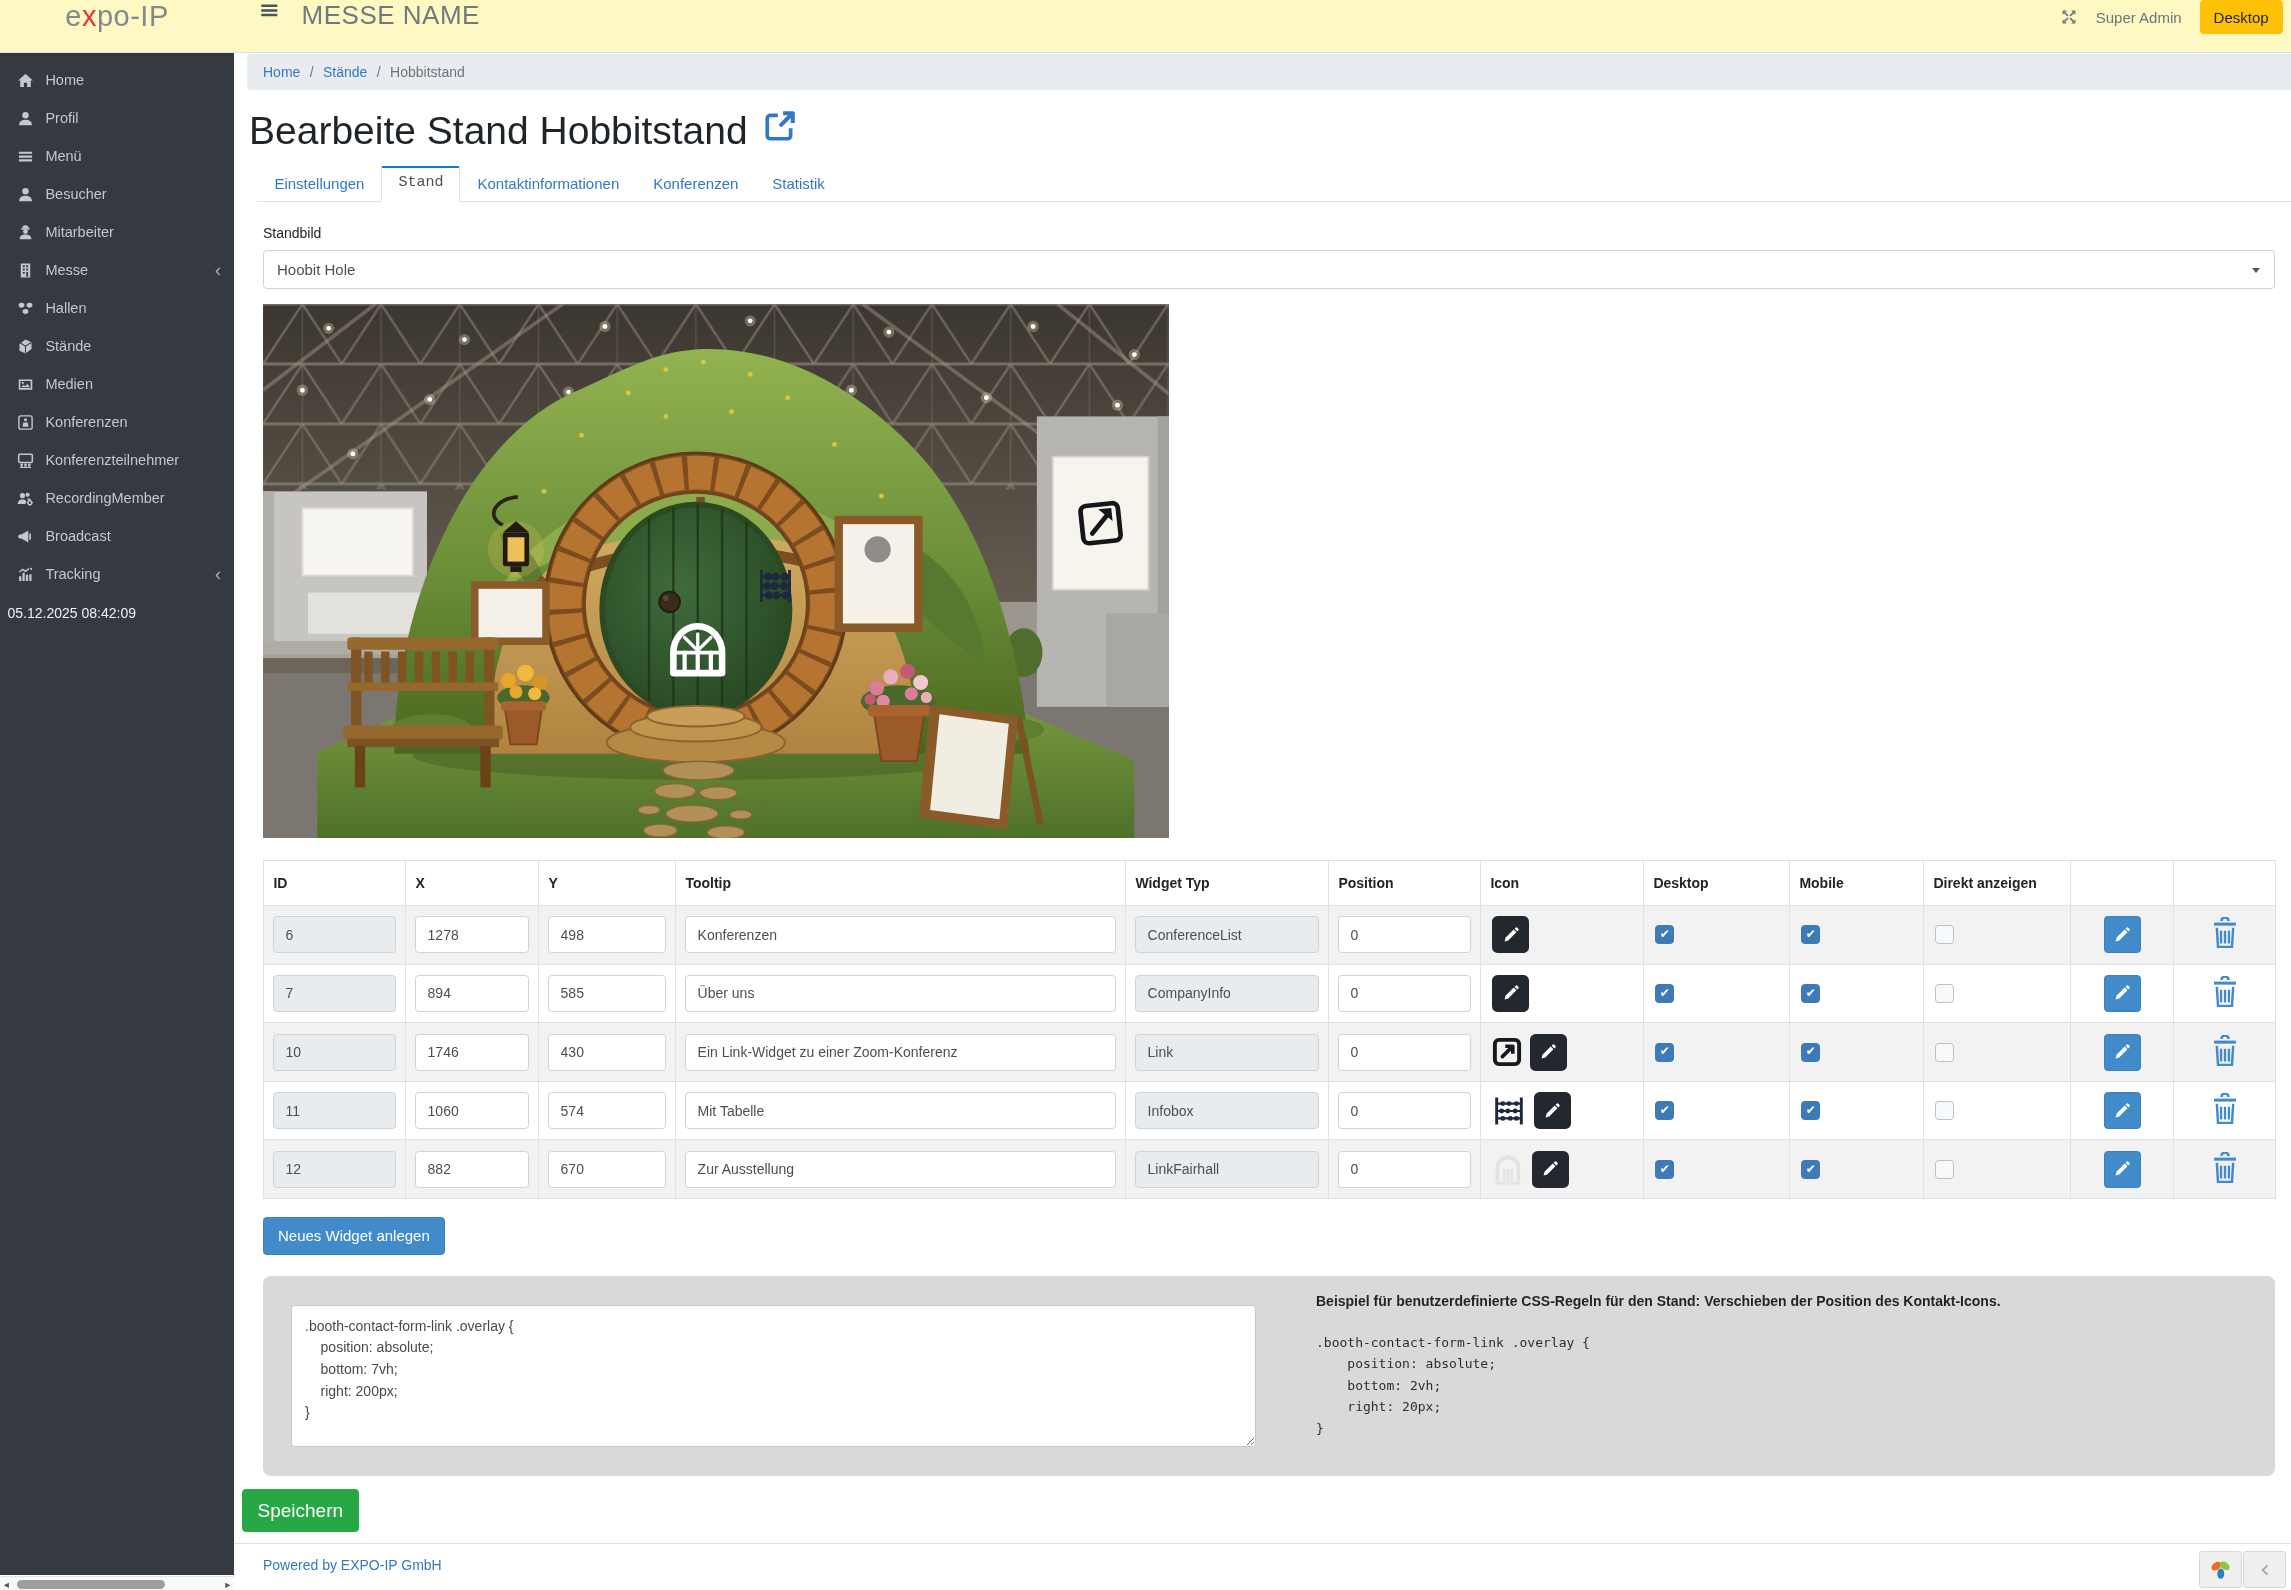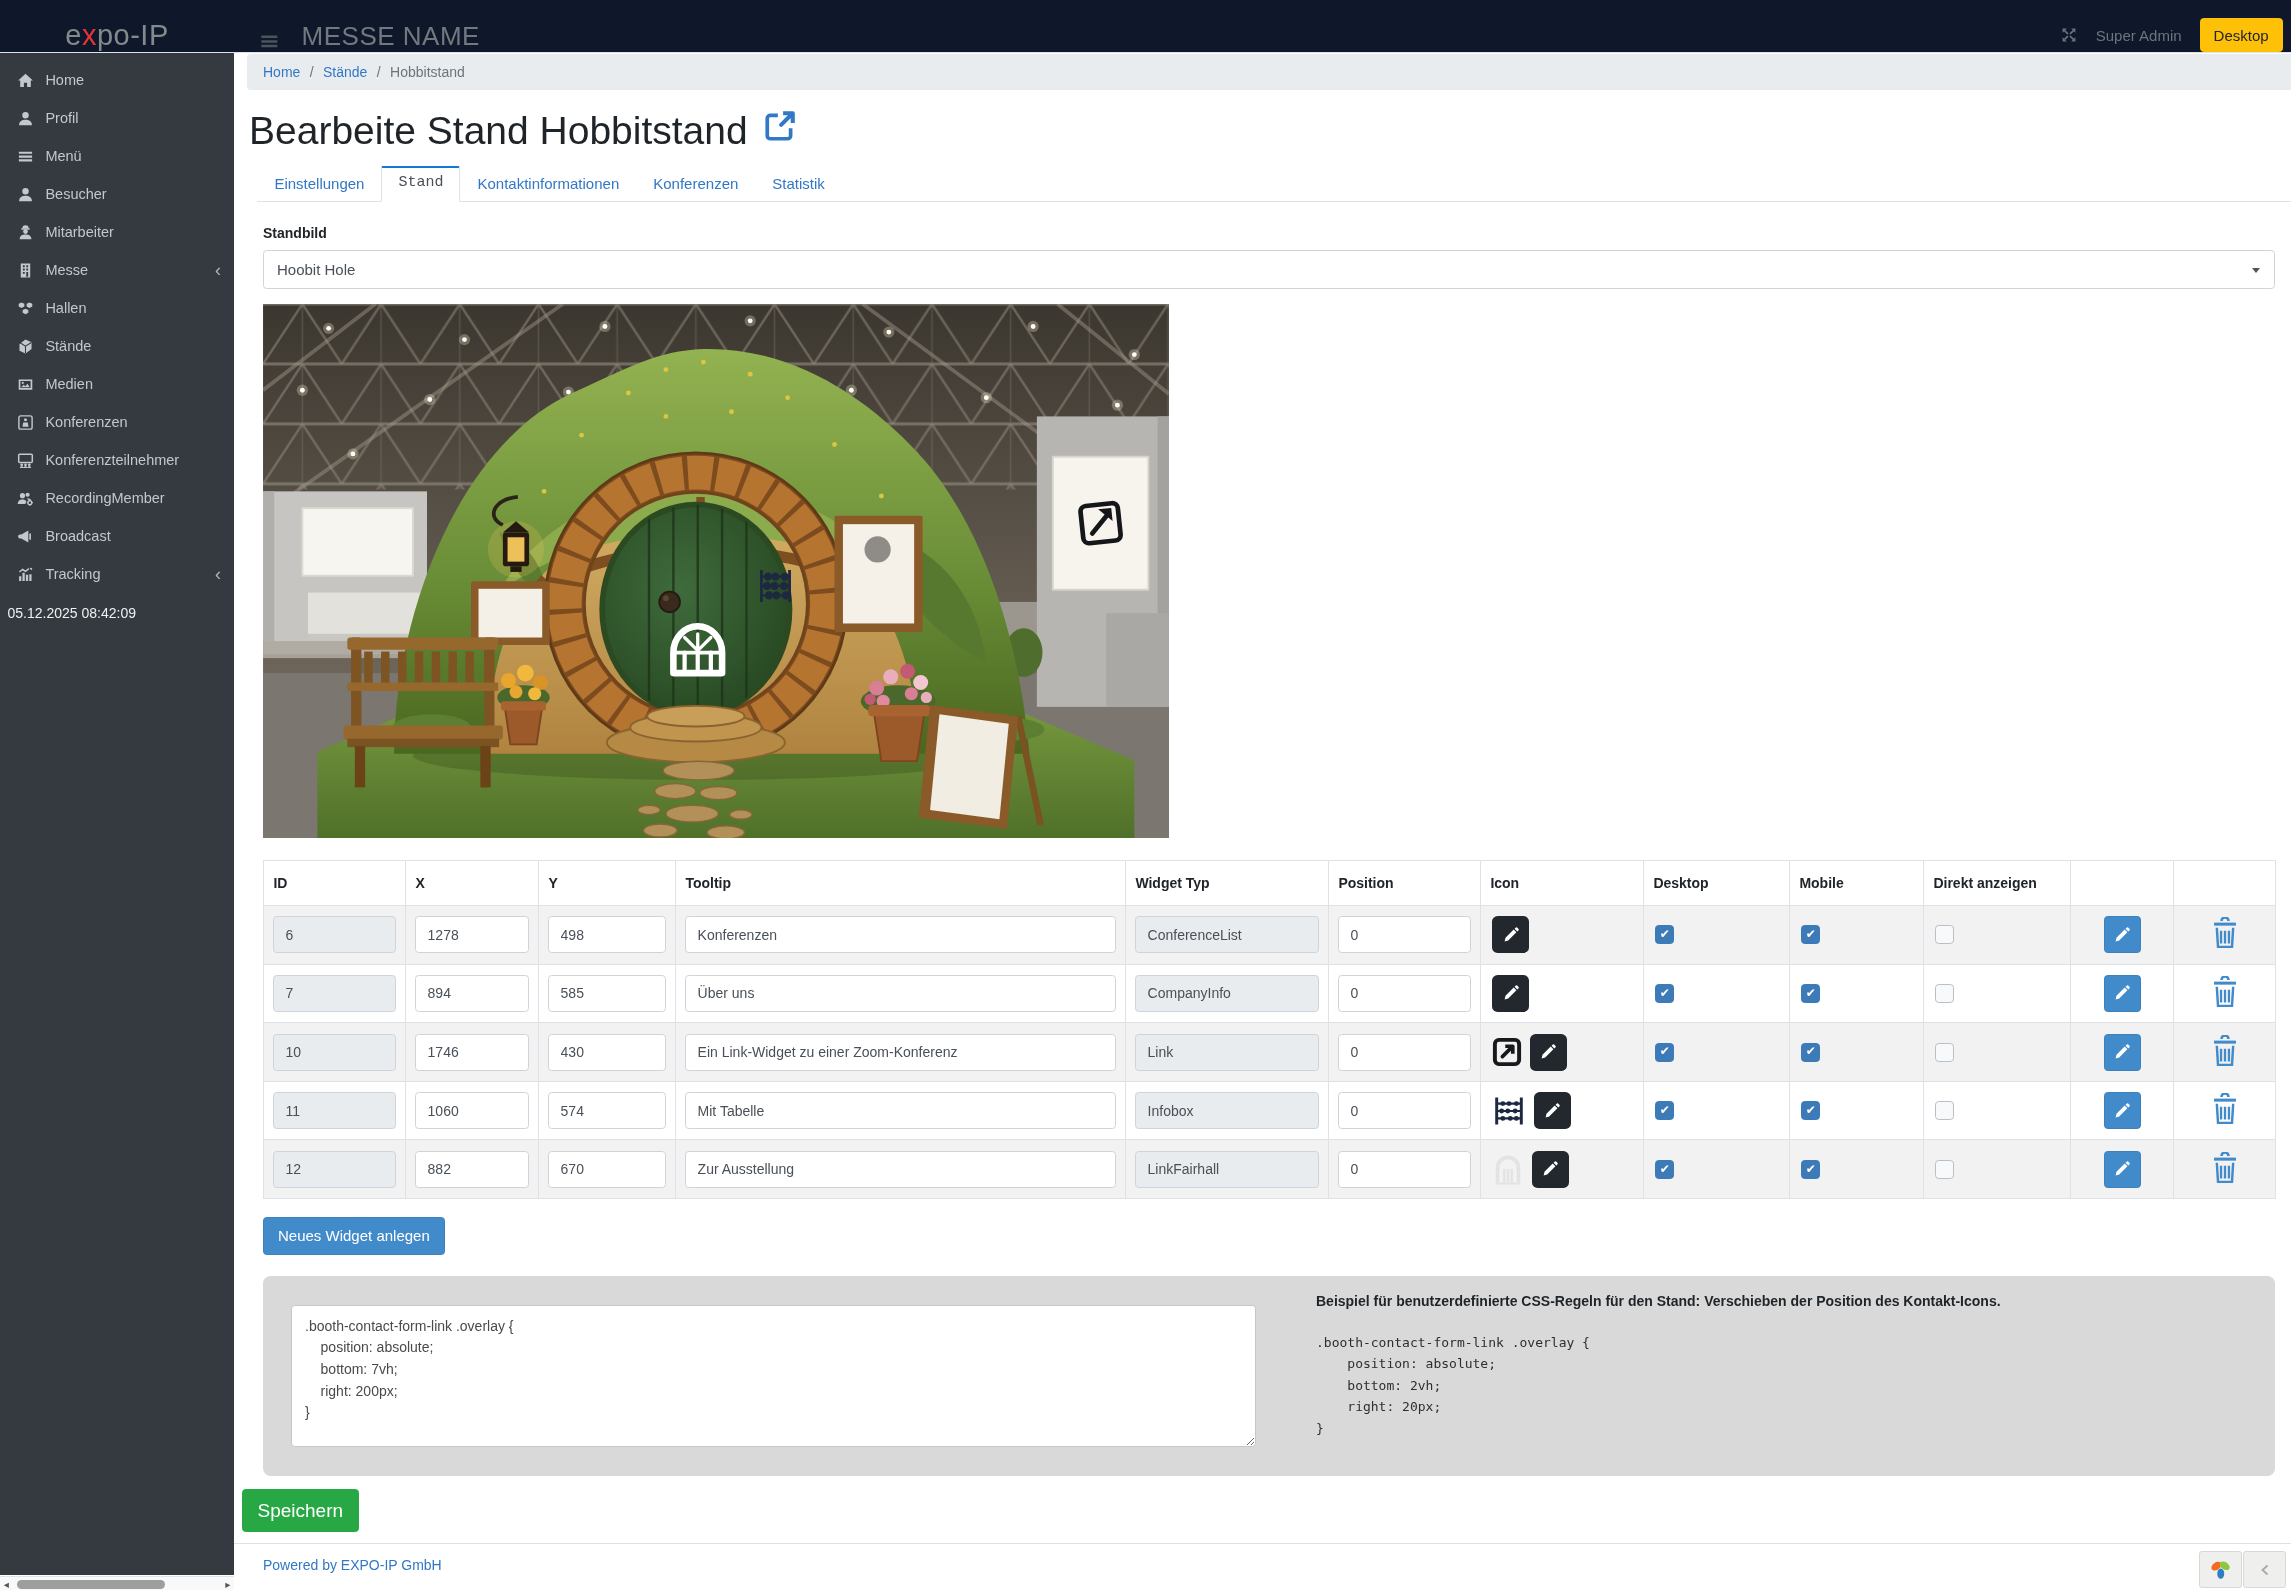--- a/index.html
+++ b/index.html
@@ -1,22 +1,22 @@
 <!DOCTYPE html>
 <html style="--c-primary: #428bca; --c-link: #3178c6; --c-warning: #ffc107; --c-success: #28a745; --c-sidebar_bg: #343a40; --c-tab_active_border: #1577d2; --c-check_blue: #3d7ab8;font-size:15px"><head>
 <meta charset="utf-8">
 <style>
   * { box-sizing: border-box; margin: 0; padding: 0; }
   html,body { width:2292px; height:1591px; overflow:hidden; }
   body { font-family:"Liberation Sans", sans-serif; background:#fff; color:#212529; font-size:15px; position:relative; }
   svg { display:block; }
 
   
-  .navbar { position:absolute; top:0; left:0; right:0; height:53px; background:#0f172a;
-            border-bottom:0.9px solid #dee2e6; display:flex; align-items:flex-end; z-index:10; }
+  .navbar { position:absolute; top:0; left:0; right:0; height:53px; background:#fef9c3;
+            border-bottom:0.9px solid #dee2e6; display:flex; align-items:flex-start; z-index:10; }
   .brand { width:234px; text-align:center; font-size:29px; color:#84898e; font-weight:500; letter-spacing:0.5px; }
   .brand .accent { color:#e63338; }
   .burger { margin-left:25px; color:#4a545c; cursor:pointer; }
   .navbar-title { margin-left:22px; font-size:26px; color:#72787e; letter-spacing:0.5px; }
   .nav-right { margin-left:auto; display:flex; align-items:center; gap:18px; padding-right:9.4px; }
   .fullscreen { color:#6c757d; cursor:pointer; }
   .user-role { color:#6c757d; font-size:15px; }
   .logout-btn { background:var(--c-warning,#ffc107); border:0.9px solid var(--c-warning,#ffc107); color:#212529;
                 font-size:15px; padding:7.5px 13px; border-radius:3.7px; cursor:pointer; font-family:inherit; }
 
@@ -47,21 +47,21 @@
   .page-title { font-size:39px; font-weight:500; color:#1f2428; }
   .title-ext-link { color:var(--c-link,#3178c6); cursor:pointer; }
 
   .tabs { margin:13px 0 0 23.4px; display:flex; border-bottom:0.9px solid #dee2e6; }
   .tab { padding:8.4px 16px; font-size:15px; color:var(--c-link,#3178c6); cursor:pointer;
          border:0.9px solid transparent; margin-bottom:-0.9px; border-radius:1.9px 1.9px 0 0; }
   .tab.active { background:#fff; color:#495057; border-color:#dee2e6; border-bottom-color:#fff;
                 border-top:2.8px solid var(--c-tab_active_border,#1577d2); padding-top:6.6px; cursor:default;font-family:Liberation Mono, monospace; }
 
   .tab-content { padding:23.4px 17px 0 29px; }
-  .field-label { font-weight:bold; font-size:14px; margin-bottom:8.4px; }
+  .field-label { font-weight:normal; font-size:14px; margin-bottom:8.4px; }
   .select { position:relative; width:2012px; height:39px; border:0.9px solid #ced4da; border-radius:3.7px;
             background:#fff; display:flex; align-items:center; padding:0 13px; font-size:15px; color:#495057; cursor:pointer; }
   .select-arrow { position:absolute; right:14px; top:17px; width:0; height:0;
                   border-left:4.7px solid transparent; border-right:4.7px solid transparent; border-top:5.6px solid #555; }
 
   .booth { width:906px; height:534px; margin-top:15px; }
 
   
   table.widgets { margin-top:22.5px; width:2012px; border-collapse:collapse; table-layout:fixed; font-size:14px; }
   .widgets th { text-align:left; font-weight:bold; color:#212529; padding:14px 9.4px;

